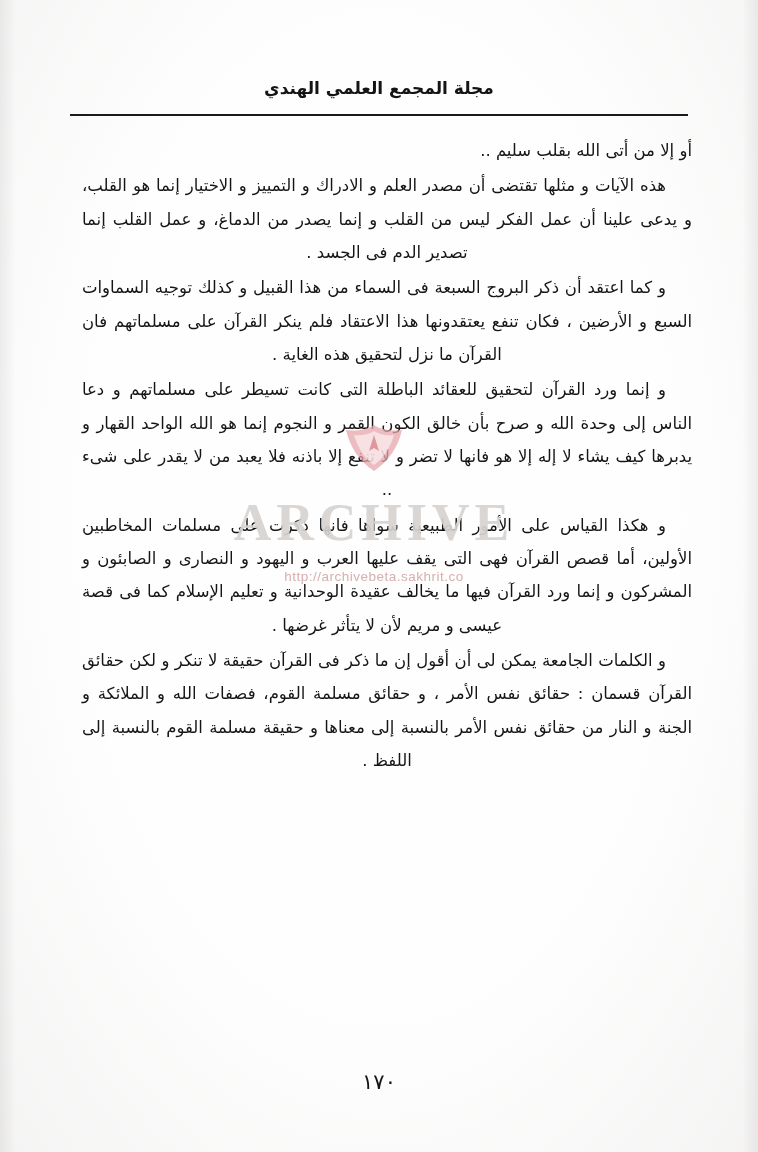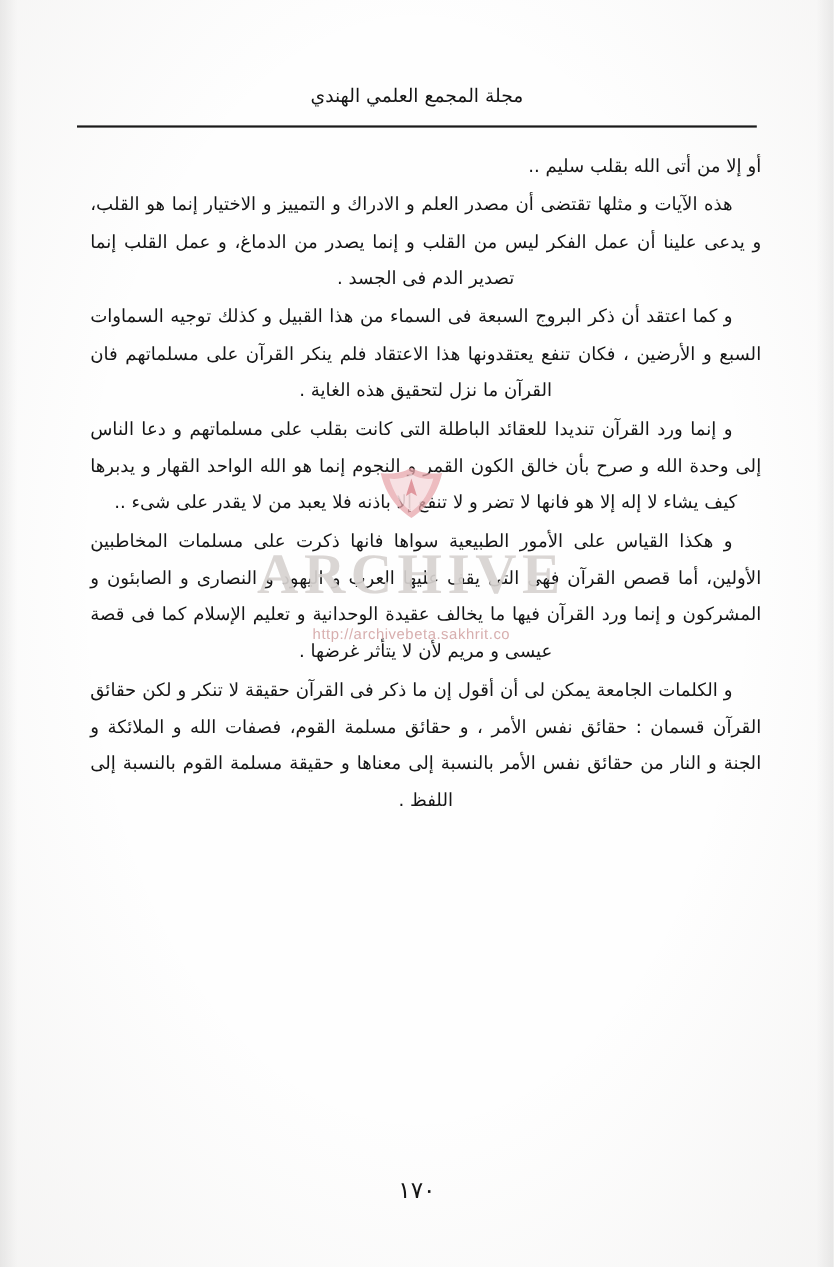--- a/index.html
+++ b/index.html
@@ -39,21 +39,21 @@
     left: 0;
     right: 0;
     bottom: 0;
     padding: 78px 66px 40px 66px;
     box-sizing: border-box;
   }
 
   .header-title {
     text-align: center;
     font-size: 17px;
-    font-weight: 400;
+    font-weight: 700;
     letter-spacing: 0.5px;
     color: #141414;
     direction: rtl;
     margin-bottom: 16px;
     font-family: "DejaVu Sans", "Liberation Sans", sans-serif;
   }
 
   .header-rule {
     height: 2px;
     background: #1a1a1a;
@@ -152,21 +152,21 @@
   <div class="content">
 
     <div class="header-title">مجلة المجمع العلمي الهندي</div>
 
     <div class="header-rule"></div>
 
     <div class="body-text">
       <p class="para tail">أو إلا من أتى الله بقلب سليم ..</p>
       <p class="para indent">هذه الآيات و مثلها تقتضى أن مصدر العلم و الادراك و التمييز و الاختيار إنما هو القلب، و يدعى علينا أن عمل الفكر ليس من القلب و إنما يصدر من الدماغ، و عمل القلب إنما تصدير الدم فى الجسد .</p>
       <p class="para indent">و كما اعتقد أن ذكر البروج السبعة فى السماء من هذا القبيل و كذلك توجيه السماوات السبع و الأرضين ، فكان تنفع يعتقدونها هذا الاعتقاد فلم ينكر القرآن على مسلماتهم فان القرآن ما نزل لتحقيق هذه الغاية .</p>
-      <p class="para indent">و إنما ورد القرآن تنديدا للعقائد الباطلة التى كانت بقلب على مسلماتهم و دعا الناس إلى وحدة الله و صرح بأن خالق الكون القمر و النجوم إنما هو الله الواحد القهار و يدبرها كيف يشاء لا إله إلا هو فانها لا تضر و لا تنفع إلا باذنه فلا يعبد من لا يقدر على شىء ..</p>
+      <p class="para indent">و إنما ورد القرآن لتحقيق للعقائد الباطلة التى كانت تسيطر على مسلماتهم و دعا الناس إلى وحدة الله و صرح بأن خالق الكون القمر و النجوم إنما هو الله الواحد القهار و يدبرها كيف يشاء لا إله إلا هو فانها لا تضر و لا تنفع إلا باذنه فلا يعبد من لا يقدر على شىء ..</p>
       <p class="para indent">و هكذا القياس على الأمور الطبيعية سواها فانها ذكرت على مسلمات المخاطبين الأولين، أما قصص القرآن فهى التى يقف عليها العرب و اليهود و النصارى و الصابئون و المشركون و إنما ورد القرآن فيها ما يخالف عقيدة الوحدانية و تعليم الإسلام كما فى قصة عيسى و مريم لأن لا يتأثر غرضها .</p>
       <p class="para indent">و الكلمات الجامعة يمكن لى أن أقول إن ما ذكر فى القرآن حقيقة لا تنكر و لكن حقائق القرآن قسمان : حقائق نفس الأمر ، و حقائق مسلمة القوم، فصفات الله و الملائكة و الجنة و النار من حقائق نفس الأمر بالنسبة إلى معناها و حقيقة مسلمة القوم بالنسبة إلى اللفظ .</p>
     </div>
   </div>
 
   <div class="watermark">
     <svg class="watermark-logo" viewBox="0 0 66 62" aria-hidden="true">
       <path d="M33 4 C24 10, 12 10, 5 9 C9 26, 18 40, 33 50 C48 40, 57 26, 61 9 C54 10, 42 10, 33 4 Z" fill="#e7a6ab" opacity="0.75"></path>
       <path d="M33 10 C27 14, 19 15, 13 14 C17 27, 23 37, 33 44 C43 37, 49 27, 53 14 C47 15, 39 14, 33 10 Z" fill="#ffffff" opacity="0.55"></path>
       <path d="M33 14 L38 30 L33 27 L28 30 Z" fill="#d9858c" opacity="0.8"></path>

